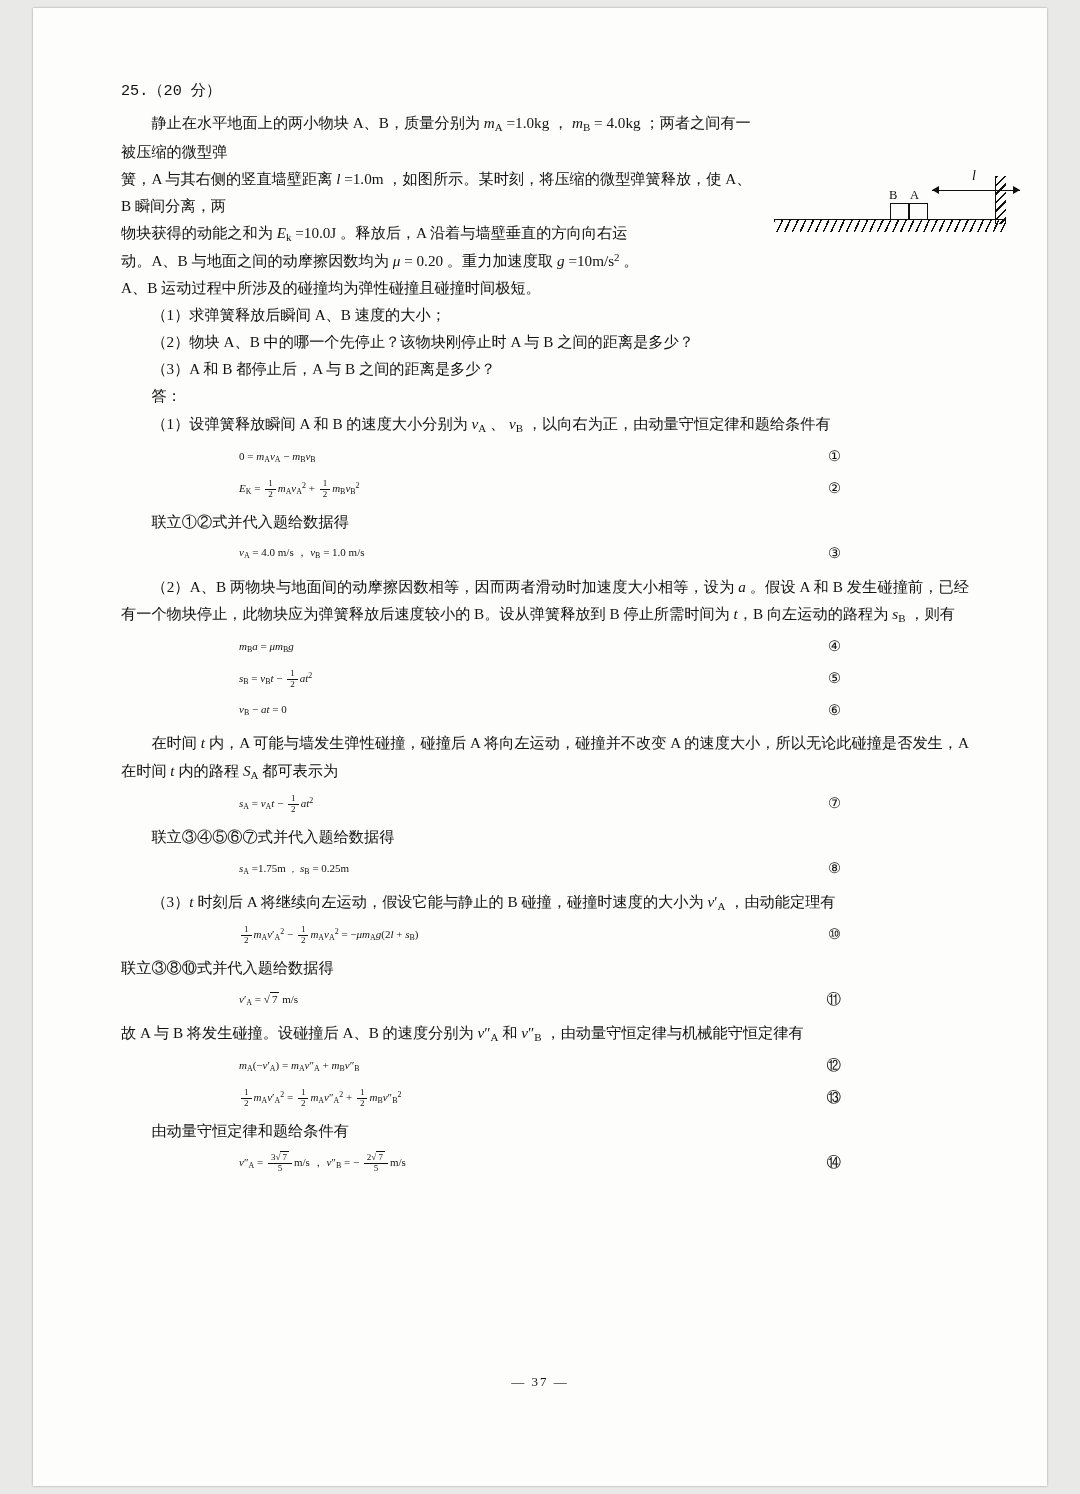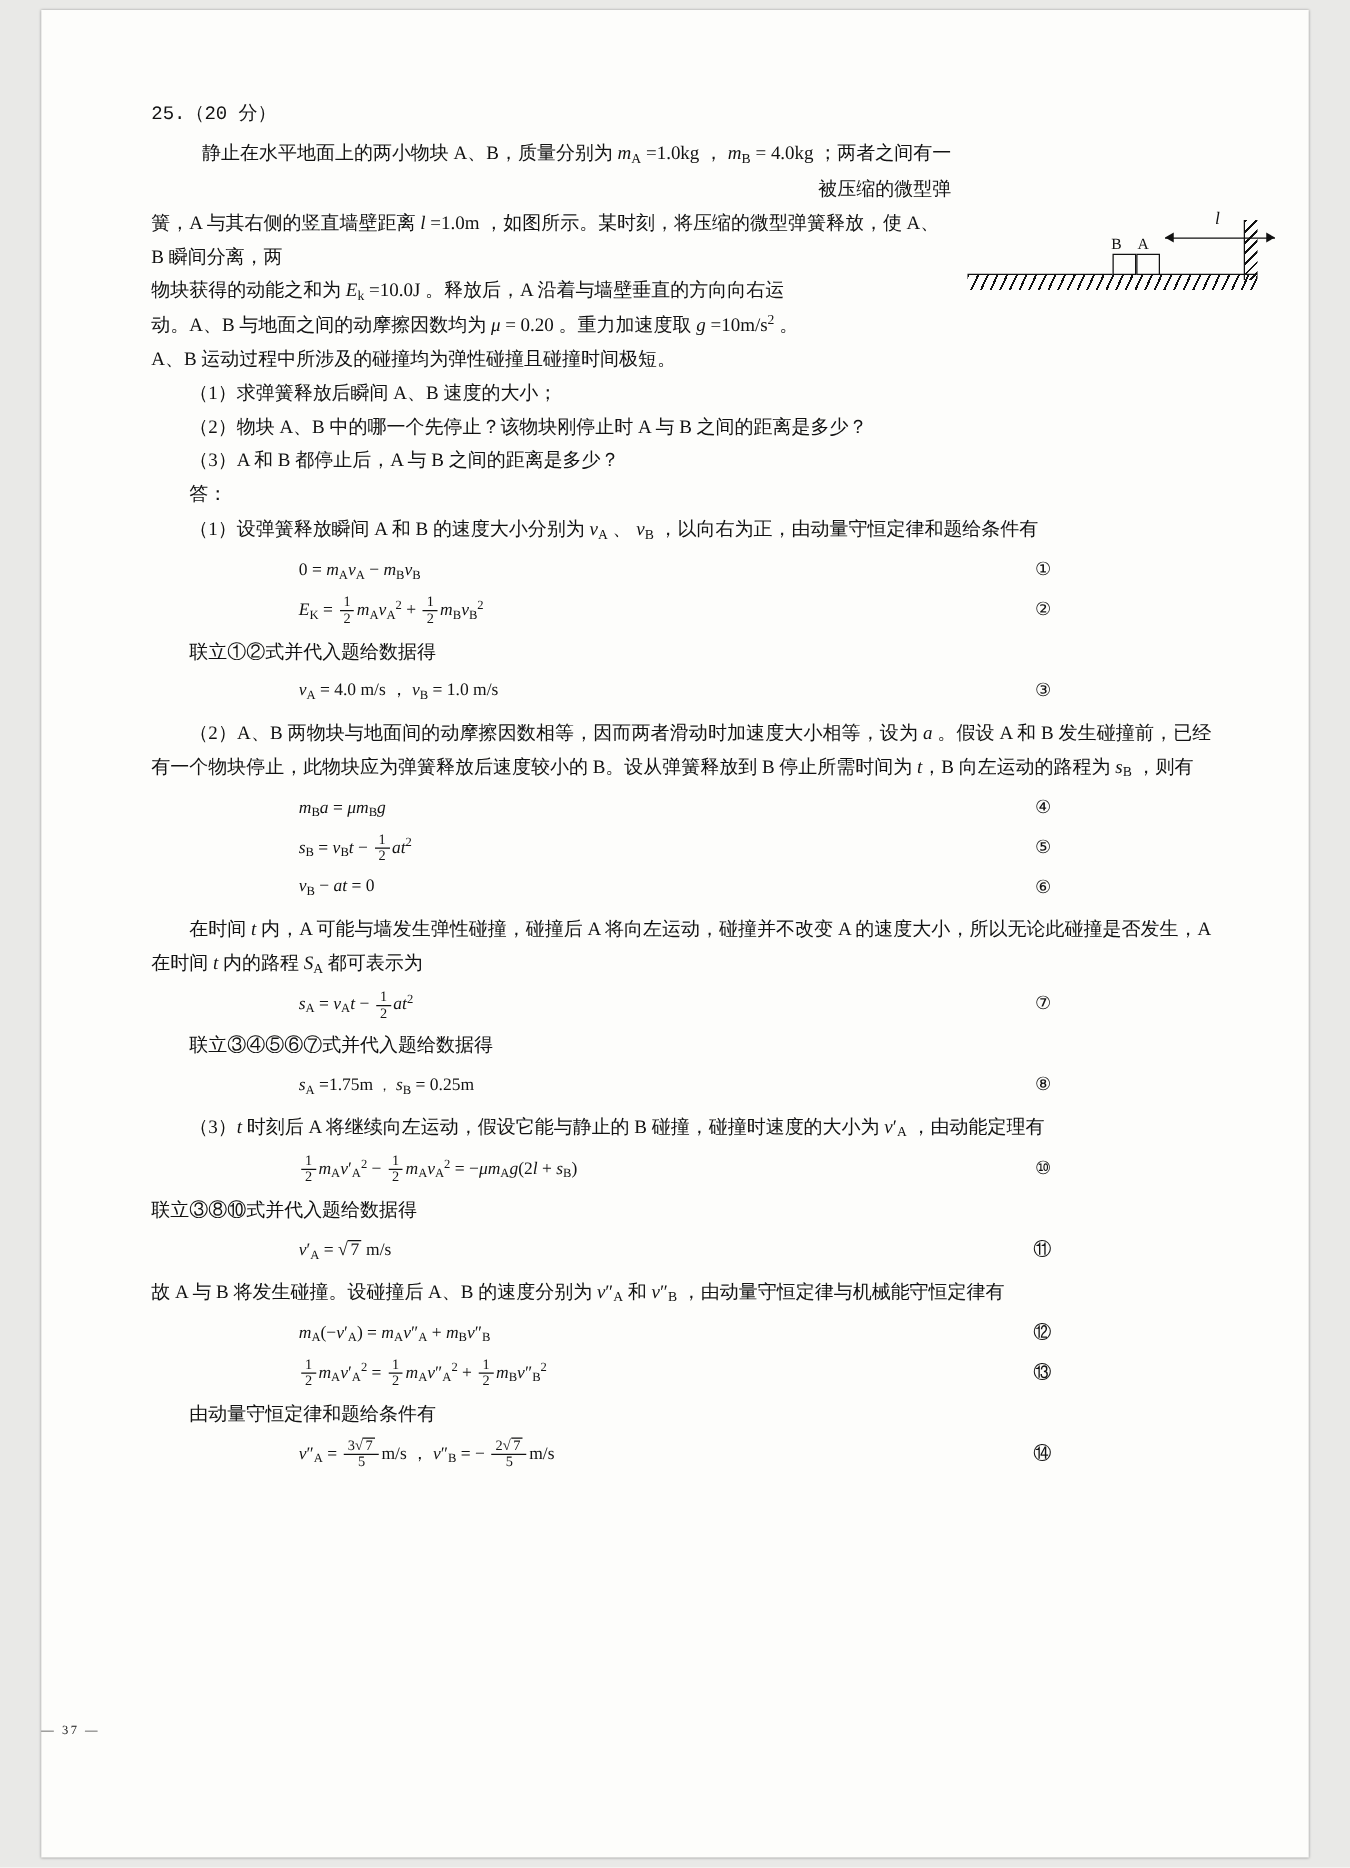--- a/index.html
+++ b/index.html
@@ -33,21 +33,21 @@
   .para{ margin:0; text-align:justify; }
 
   
   .it{ font-style:italic; }
   .sub{ font-size:0.72em; vertical-align:-0.28em; font-style:normal;}
   .sup{ font-size:0.72em; vertical-align:0.5em; font-style:normal;}
   .eqrow{
     display:flex; align-items:center;
     margin:6px 0 6px 0;
   }
-  .eqbody{ margin-left:118px; font-size:14px; white-space:nowrap;}
+  .eqbody{ margin-left:118px; font-size:11px; white-space:nowrap;}
   .eqnum{ margin-left:auto; margin-right:128px; font-size:14.5px;}
   .frac{
     display:inline-block; vertical-align:middle;
     text-align:center; font-size:0.82em; line-height:1.05;
     margin:0 2px;
   }
   .frac .num{ display:block; padding:0 3px; border-bottom:1px solid #111;}
   .frac .den{ display:block; padding:0 3px;}
   .rad{ display:inline-block; }
   .rad .r{ font-size:1.02em; }
@@ -83,21 +83,21 @@
     position:absolute; left:0; top:0; width:88px; height:0; border-top:1.2px solid #111;
   }
   .arrowline .h1{ position:absolute; left:0; top:-4px; width:0;height:0;
     border-top:4px solid transparent;border-bottom:4px solid transparent;border-right:7px solid #111;}
   .arrowline .h2{ position:absolute; right:0; top:-4px; width:0;height:0;
     border-top:4px solid transparent;border-bottom:4px solid transparent;border-left:7px solid #111;}
   .arrowline .lab{ position:absolute; left:40px; top:-22px; font-style:italic; font-size:14px;}
 
   .pagenum{
     position:absolute; left:0; right:0; bottom:96px;
-    font-size:10px; letter-spacing:2px;
+    text-align:center; font-size:13px; letter-spacing:2px;
   }
 </style>
 </head>
 <body>
 
 <div class="page">
   <div class="paper-inner">
 
     <div class="figure">
       <div class="fig-wall"></div>
@@ -111,21 +111,21 @@
           <div class="h1"></div>
           <div class="h2"></div>
         <div class="lab">l</div>
       </div>
     </div>
 
     <div class="doc">
 
       <p class="p title-line">25.（20 分）</p>
 
-      <p class="p" style="text-indent:2em;width:640px;text-align:right;">
+      <p class="p" style="text-indent:2em;width:640px;">
         静止在水平地面上的两小物块 A、B，质量分别为 <span class="it">m</span><span class="sub">A</span> =1.0kg ， <span class="it">m</span><span class="sub">B</span> = 4.0kg ；两者之间有一被压缩的微型弹
       </p>
       <p class="p" style="width:640px;">
         簧，A 与其右侧的竖直墙壁距离 <span class="it">l</span> =1.0m ，如图所示。某时刻，将压缩的微型弹簧释放，使 A、B 瞬间分离，两
       </p>
       <p class="p" style="width:640px;">
         物块获得的动能之和为 <span class="it">E</span><span class="sub">k</span> =10.0J 。释放后，A 沿着与墙壁垂直的方向向右运
       </p>
       <p class="p" style="width:640px;">
         动。A、B 与地面之间的动摩擦因数均为 <span class="it">μ</span> = 0.20 。重力加速度取 <span class="it">g</span> =10m/s<span class="sup">2</span> 。

